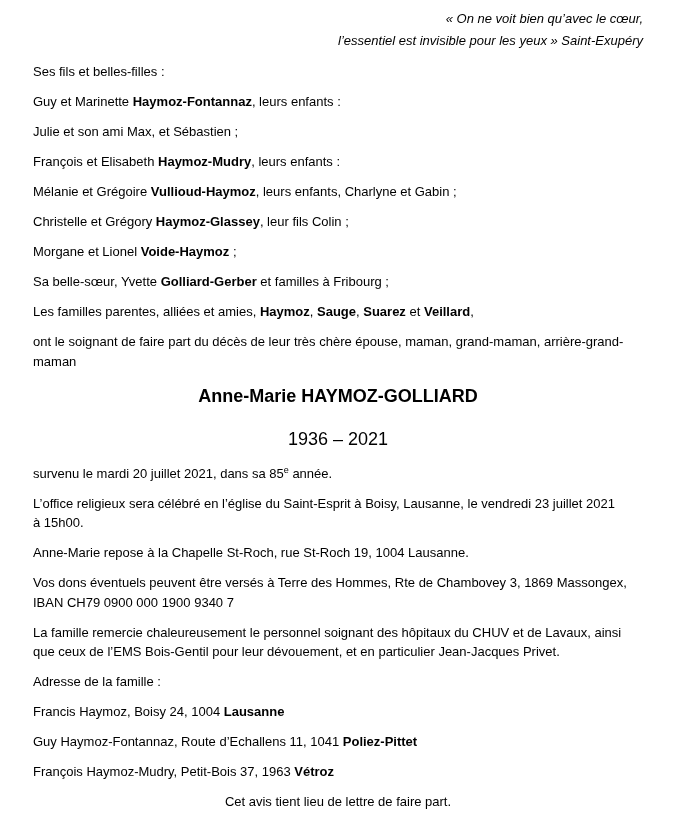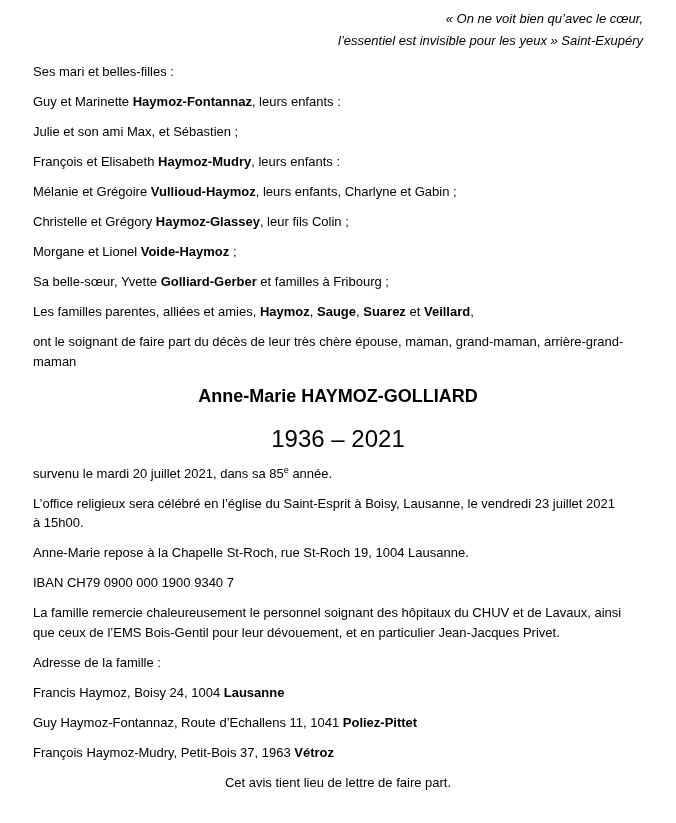--- a/index.html
+++ b/index.html
@@ -34,39 +34,39 @@
   .fl { display: block; white-space: nowrap; }
   .title {
     text-align: center;
     font-weight: bold;
     font-size: 18px;
     line-height: 28px;
     margin: 2px 0 16px 0;
   }
   .years {
     text-align: center;
-    font-size: 24px;
+    font-size: 18px;
     line-height: 26px;
     margin: 0 0 12px 0;
   }
   .footer { text-align: center; }
   sup { font-size: 9px; line-height: 0; }
 </style>
 </head>
 <body>
 
 <div class="page">
 
   <p class="quote">
       <span class="fl">« On ne voit bien qu’avec le cœur,</span>
       <span class="fl">l’essentiel est invisible pour les yeux » Saint-Exupéry</span>
     </p>
 
 
-  <p class="line"><span>Ses mari et belles-filles :</span></p>
+  <p class="line"><span>Ses fils et belles-filles :</span></p>
 
   <p class="line"><span>Guy et Marinette </span><span class="b">Haymoz-Fontannaz</span><span>, leurs enfants :</span></p>
 
   <p class="line indent"><span>Julie et son ami Max, et Sébastien ;</span></p>
 
   <p class="line"><span>François et Elisabeth </span><span class="b">Haymoz-Mudry</span><span>, leurs enfants :</span></p>
 
   <p class="line indent"><span>Mélanie et Grégoire </span><span class="b">Vullioud-Haymoz</span><span>, leurs enfants, Charlyne et Gabin ;</span></p>
 
   <p class="line indent"><span>Christelle et Grégory </span><span class="b">Haymoz-Glassey</span><span>, leur fils Colin ;</span></p>
@@ -88,20 +88,21 @@
   <p class="line"><span>survenu le mardi 20 juillet 2021, dans sa 85</span><sup>e</sup><span> année.</span></p>
 
   <p class="line">
       <span class="fl">L’office religieux sera célébré en l’église du Saint-Esprit à Boisy, Lausanne, le vendredi 23 juillet 2021</span>
       <span class="fl">à 15h00.</span>
     </p>
 
   <p class="line"><span>Anne-Marie repose à la Chapelle St-Roch, rue St-Roch 19, 1004 Lausanne.</span></p>
 
   <p class="line">
+      <span class="fl">Vos dons éventuels peuvent être versés à Terre des Hommes, Rte de Chambovey 3, 1869 Massongex,</span>
       <span class="fl">IBAN CH79 0900 000 1900 9340 7</span>
     </p>
 
   <p class="line">
       <span class="fl">La famille remercie chaleureusement le personnel soignant des hôpitaux du CHUV et de Lavaux, ainsi</span>
       <span class="fl">que ceux de l’EMS Bois-Gentil pour leur dévouement, et en particulier Jean-Jacques Privet.</span>
     </p>
 
   <p class="line"><span>Adresse de la famille :</span></p>
 

